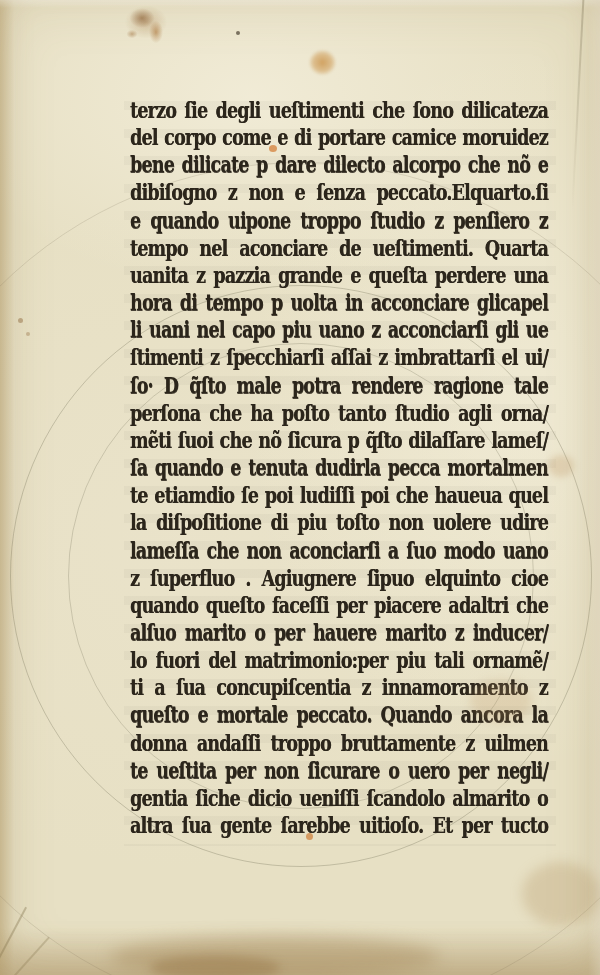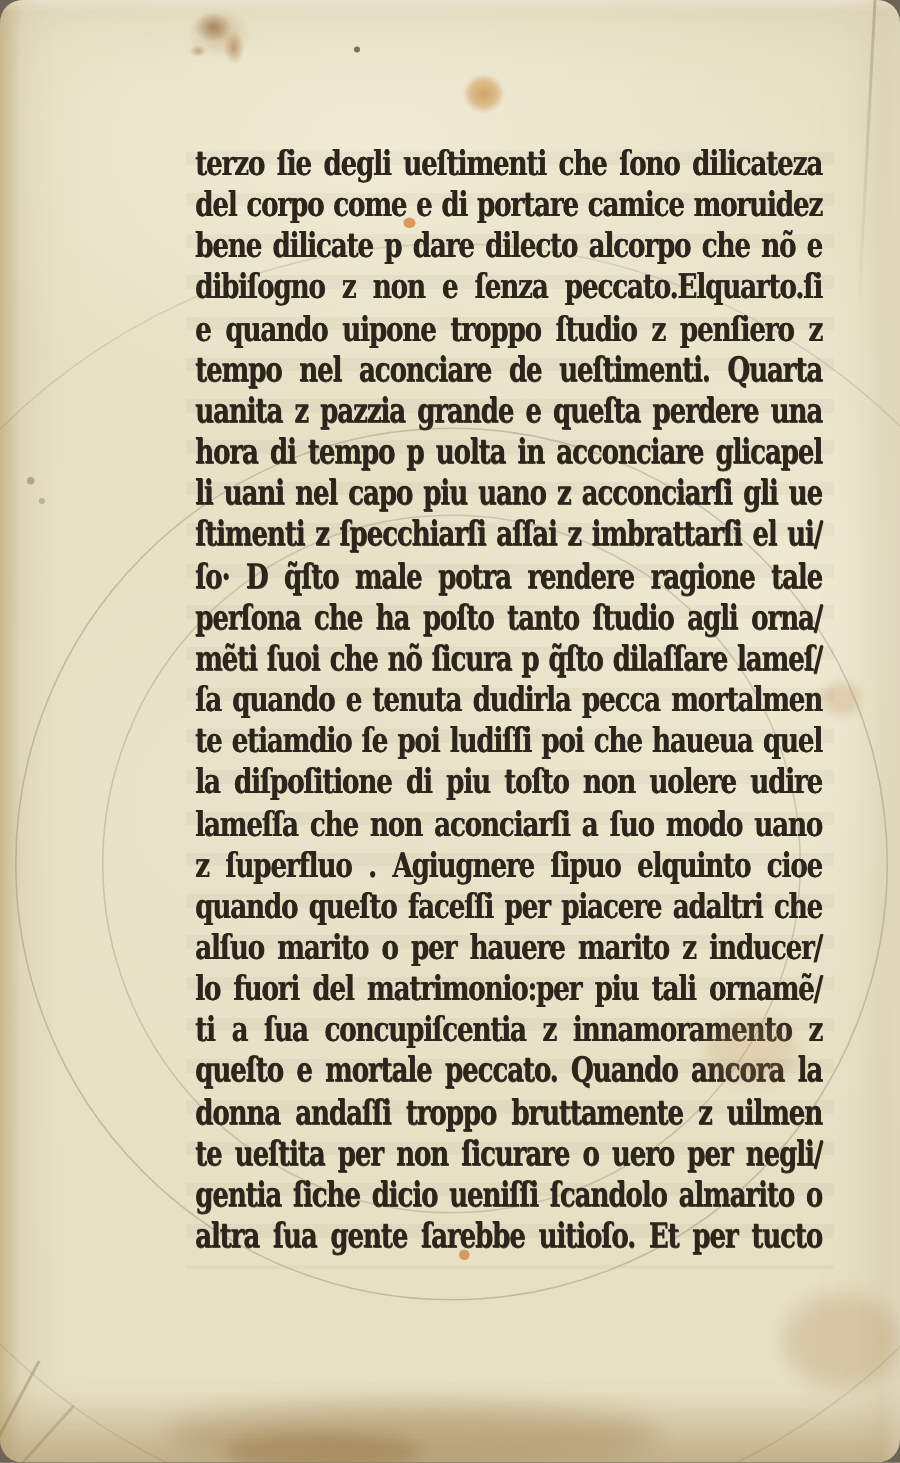--- a/index.html
+++ b/index.html
@@ -11,21 +11,20 @@
     font-family: "DejaVu Serif", serif;
     background:
       linear-gradient(180deg, rgba(252,250,240,.55), rgba(252,250,240,0) 8px),
       linear-gradient(90deg, rgba(187,163,112,.42), rgba(187,163,112,0) 14px),
       linear-gradient(270deg, rgba(249,245,231,.5), rgba(249,245,231,0) 12px),
       linear-gradient(0deg, rgba(164,136,86,.30), rgba(164,136,86,0) 48px),
       radial-gradient(420px 260px at 42% 10%, rgba(250,246,232,.5), transparent 75%),
       radial-gradient(380px 480px at 88% 42%, rgba(248,244,228,.45), transparent 75%),
       radial-gradient(500px 420px at 30% 55%, rgba(235,228,205,.6), transparent 80%),
       #e7e0c4;
-    border-radius: 15px;
   }
   .vignette {
     position: absolute; inset: 0; pointer-events: none;
     box-shadow: inset 0 0 55px rgba(150,125,80,.18), inset 0 -20px 34px rgba(148,118,68,.22);
   }
   
   .wm { position: absolute; border-radius: 50%; border: 1.6px solid rgba(125,122,98,.36); }
   .wm-outer { left: 10px;  top: 285px; width: 580px; height: 580px; }
   .wm-inner { left: 68px;  top: 343px; width: 464px; height: 464px; border-color: rgba(125,122,98,.30); }
   .wm-top   { left: -128px; top: 162px; width: 856px; height: 856px; border-color: rgba(130,125,100,.22); border-width: 1.3px; }

